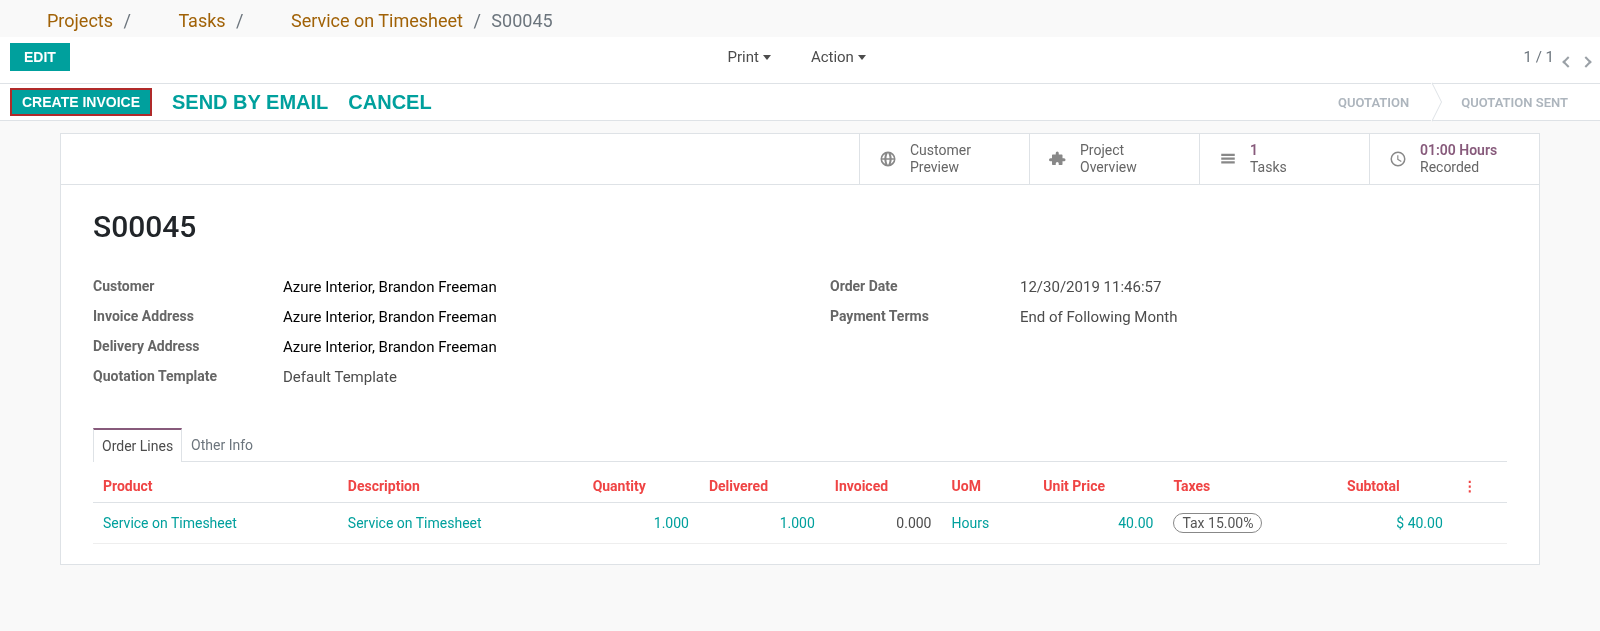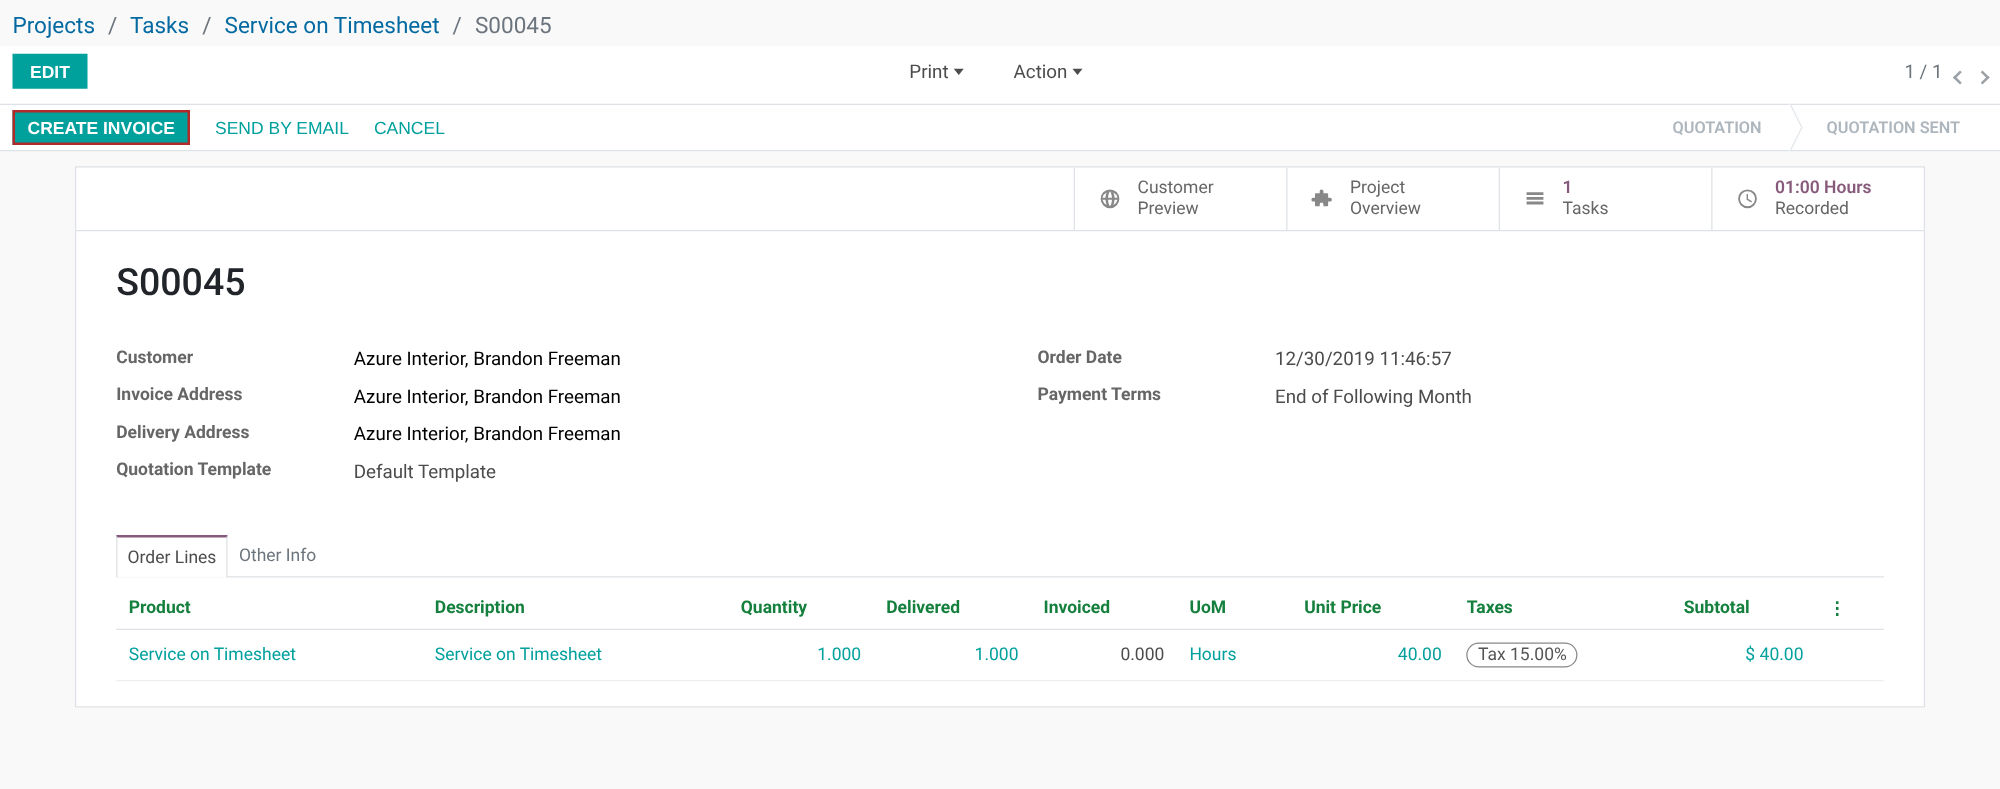--- a/index.html
+++ b/index.html
@@ -1,36 +1,36 @@
 <!DOCTYPE html>
 <html><head>
 <meta charset="utf-8">
 <style>
   * { box-sizing: border-box; margin: 0; padding: 0; }
   body { font-family: -apple-system, BlinkMacSystemFont, "Segoe UI", Roboto, Helvetica, Arial, sans-serif; font-size: 14px; color: #4c4c4c; background: #f9f9f9; }
   
   .breadcrumb { padding: 10px 10px 6px 10px; font-size: 18px; }
-  .breadcrumb a { color: #0369a1; text-decoration: none; }
+  .breadcrumb a { color: #a16207; text-decoration: none; margin-left: 37px; }
   .breadcrumb .sep { color: #6c757d; padding: 0 6px; }
   .breadcrumb .current { color: #6c757d; }
   
   .control-bar { display: flex; align-items: center; padding: 6px 10px 12px 10px; background: #fff; }
   .btn-edit { background: #00a09d; color: #fff; border: none; padding: 6px 14px; font-weight: bold; font-size: 14px; cursor: pointer; }
   .control-center { flex: 1; display: flex; justify-content: center; gap: 40px; align-items: center; }
   .dropdown-toggle { color: #4c4c4c; cursor: pointer; display: inline-flex; align-items: center; gap: 4px; font-size: 15px; }
   .caret { width: 0; height: 0; border-left: 4px solid transparent; border-right: 4px solid transparent; border-top: 5px solid #4c4c4c; display: inline-block; }
   .pager { display: flex; align-items: flex-end; gap: 10px; color: #6c757d; font-size: 15px;}
   .chevron { width: 8px; height: 8px; border-top: 2px solid #9aa0a6; border-right: 2px solid #9aa0a6; display: inline-block; }
   .chev-left { transform: rotate(-135deg); }
   .chev-right { transform: rotate(45deg); }
   
   .status-row { display: flex; align-items: stretch; border-top: 1px solid #dee2e6; border-bottom: 1px solid #dee2e6; background: #fff; padding: 0 10px; }
   .action-buttons { display: flex; align-items: center; gap: 20px; padding: 4px 0; }
   .btn-create-invoice { background: #00a09d; color: #fff; border: 2px solid #b02a2a; padding: 4px 10px; font-weight: bold; font-size: 14px; cursor: pointer; }
-  .btn-secondary { color: #00a09d; background: none; border: none; font-weight: normal; font-size: 14px; cursor: pointer; }
+  .btn-secondary { color: #00a09d; background: none; border: none; font-weight: bold; font-size: 20px; cursor: pointer; }
   .status-spacer { flex: 1; }
   .status-arrows { display: flex; align-items: stretch; }
   .arrow-step { position: relative; padding: 10px 22px 10px 30px; color: #adb5bd; font-weight: 600; font-size: 13px; display: flex; align-items: center; background: #fff;}
   .arrow-step::after { content: ""; position: absolute; right: -10px; top: 50%; transform: translateY(-50%); border-top: 20px solid transparent; border-bottom: 20px solid transparent; border-left: 10px solid #fff; z-index: 2; filter: drop-shadow(1px 0 0 #dee2e6);}
   .arrow-step:last-child::after { display:none;}
   .arrow-step.active { color: #875a7b; font-weight: 700; background: #f0eef0;}
   .arrow-step.active::after { border-left-color: #f0eef0;}
   
   .sheet-wrap { padding: 12px 60px 30px 60px; }
   .sheet { background: #fff; border: 1px solid #dee2e6; }
@@ -48,21 +48,21 @@
   .field-row { display: flex; padding: 6px 0; }
   .field-label { width: 190px; color: #666; font-weight: 700; font-size: 14px; flex-shrink: 0;}
   .field-value { color: #4c4c4c; font-size: 15px;}
   .field-value.link { color: #000000; }
   
   .tabs { display: flex; border-bottom: 1px solid #dee2e6; margin-top: 36px;}
   .tab { padding: 8px 8px; border: 1px solid transparent; border-bottom: none; color: #6c757d; cursor: pointer; margin-bottom: -1px;}
   .tab.active { border-color: #875a7b #dee2e6 #fff #dee2e6; border-top: 2px solid #875a7b; color: #4c4c4c; background:#fff;}
   
   .tbl { width: 100%; border-collapse: collapse; margin-top: 8px;}
-  .tbl th { text-align: left; padding: 8px 10px; border-bottom: 1px solid #dee2e6; color: #15803d; font-weight: 700; font-size: 14px;}
+  .tbl th { text-align: left; padding: 8px 10px; border-bottom: 1px solid #dee2e6; color: #ef4444; font-weight: 700; font-size: 14px;}
   .tbl td { padding: 10px 10px; border-bottom: 1px solid #eee; font-size: 14px;}
   .num { text-align: right; }
   .tbl td.link { color: #00a09d;}
   .tax-badge { display:inline-block; border:1px solid #888; border-radius: 10px; padding: 1px 8px; font-size: 14px; color:#555;}
   .kebab { cursor:pointer; color:#888; text-align:center;}
   .icon-svg { width:18px; height:18px; fill:#888;}
 </style>
 </head>
 <body>
 

